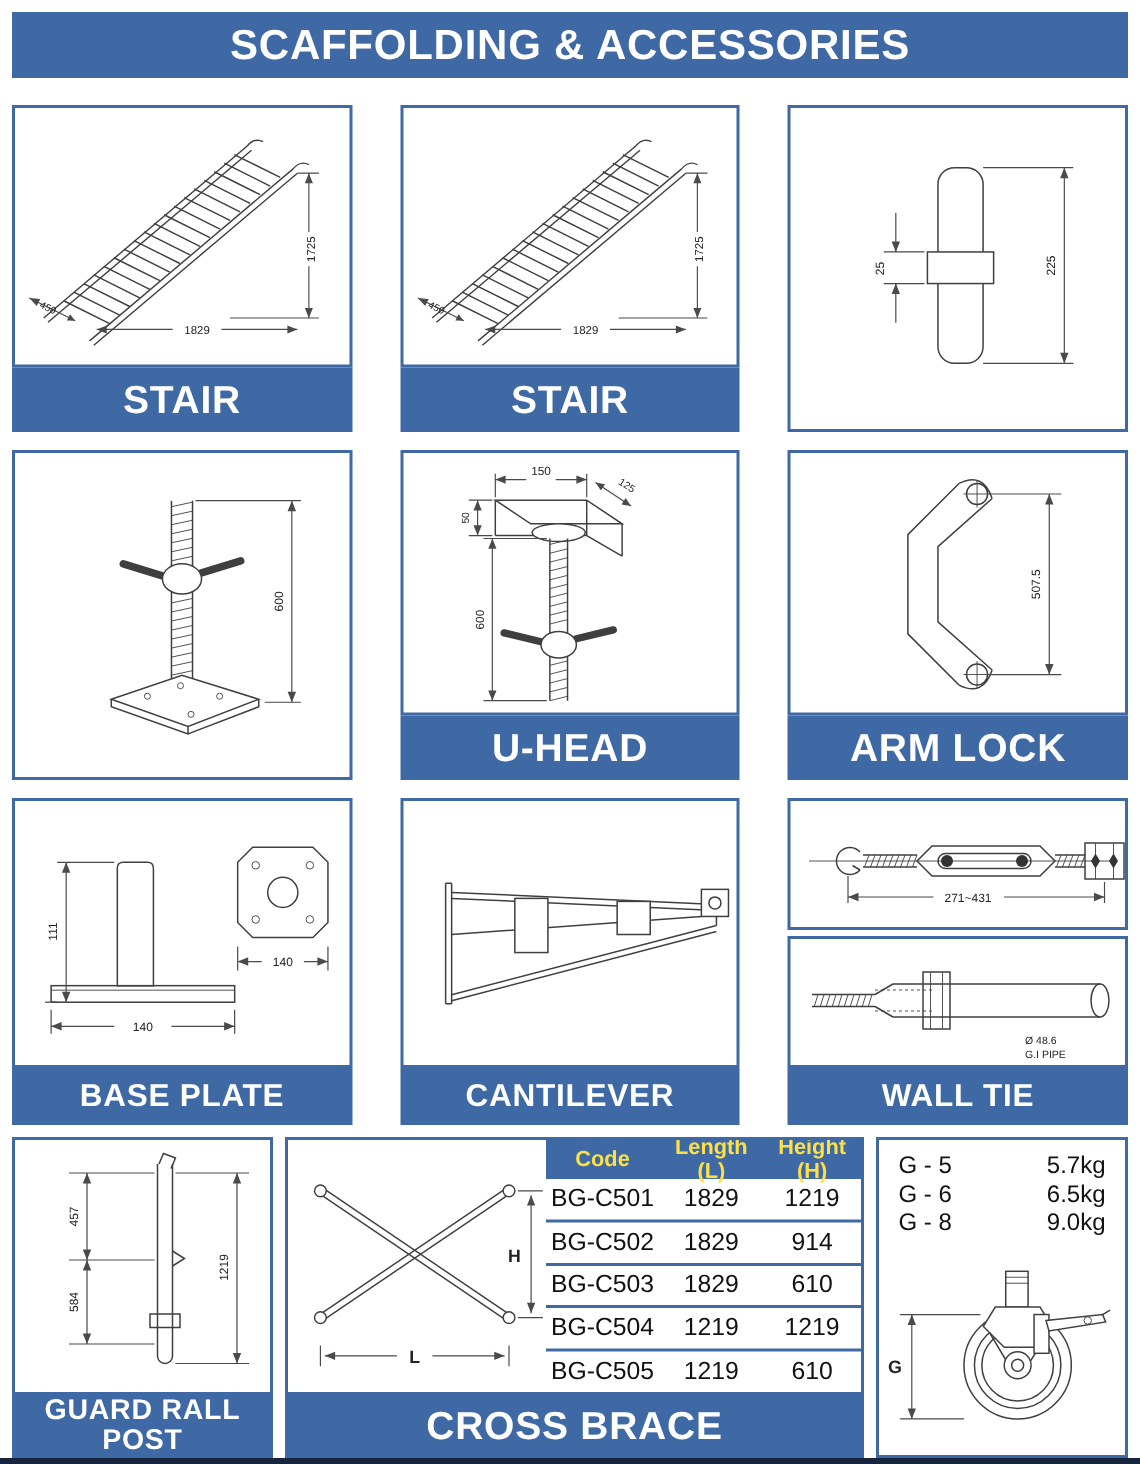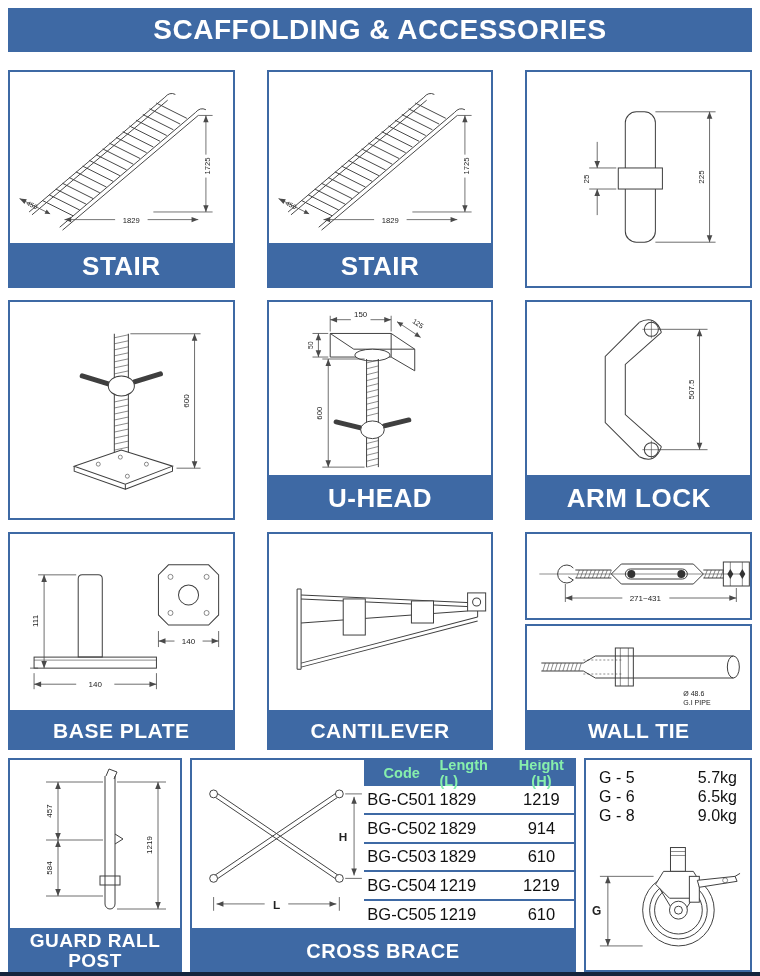--- a/index.html
+++ b/index.html
@@ -17,45 +17,45 @@
   .box{flex:1;border:2.5px solid var(--blue);background:#fff;display:flex;align-items:center;
        justify-content:center;overflow:hidden;min-height:0;}
   .bar{height:43px;background:var(--blue);color:#fff;display:flex;flex-direction:column;align-items:center;
        justify-content:center;font-weight:bold;font-size:26px;letter-spacing:.5px;text-align:center;line-height:1.05;}
   .r3 .bar{height:38px;font-size:21px}
   .r4 .bar{height:42px}
   .w-guard{width:174px;flex:none}
   .w-cross{width:386px;flex:none}
   .w-caster{width:168px;flex:none}
   .w-guard .bar{font-size:19px}
-  .w-cross .bar{font-size:20px}
+  .w-cross .bar{font-size:26px}
   .w-caster .bar{font-size:15.5px;letter-spacing:.3px}
   .wt-stack{flex:1;display:flex;flex-direction:column;gap:4px;min-height:0}
   .wt-stack .box{flex:1}
   svg{display:block;width:100%;height:100%}
   .ln{stroke:var(--ink);fill:none;stroke-width:1}
   .lnw{stroke:var(--ink);fill:#fff;stroke-width:1}
   .thin{stroke:var(--ink);fill:none;stroke-width:.6}
   .dim{stroke:#4a4a4a;fill:none;stroke-width:.8}
   .ah{fill:#4a4a4a;stroke:none}
   .dk{fill:#333;stroke:none}
   .hnd{stroke:var(--ink);fill:none;stroke-width:5;stroke-linecap:round}
   text{fill:#222;font-size:8px;font-family:"Liberation Sans",sans-serif}
   .t7{font-size:7px}
   .big{font-size:12px;font-weight:bold}
   
   .cb-box{display:flex;align-items:stretch;padding:0}
   .cb-draw{width:45%;display:flex;align-items:center}
   .cb-table{width:55%;display:flex;flex-direction:column}
-  .cb-thead{display:flex;background:var(--blue);color:#86efac;font-weight:bold;font-size:14.5px;
+  .cb-thead{display:flex;background:var(--blue);color:#fde047;font-weight:bold;font-size:14.5px;
             height:26px;align-items:center;flex:none}
   .cb-trow{display:flex;flex:1;align-items:center;font-size:16.5px;color:#111}
   .cb-trow:not(:last-child){border-bottom:2px solid var(--blue)}
   .cc{width:36%;text-align:center}
-  .cl{width:33%;text-align:left}
+  .cl{width:33%;text-align:center}
   .ch{width:31%;text-align:center}
   
   .cw-box{flex-direction:column;align-items:stretch;justify-content:flex-start}
   .cw-specs{padding:8px 13px 2px;flex:none}
   .cw-srow{display:flex;justify-content:space-between;font-size:16px;color:#111;line-height:1.2}
   .cw-svg{flex:1;min-height:0}
   .bottom-strip{position:absolute;left:0;right:0;bottom:0;height:4px;background:#16243c}
 </style>
 </head>
 <body>

